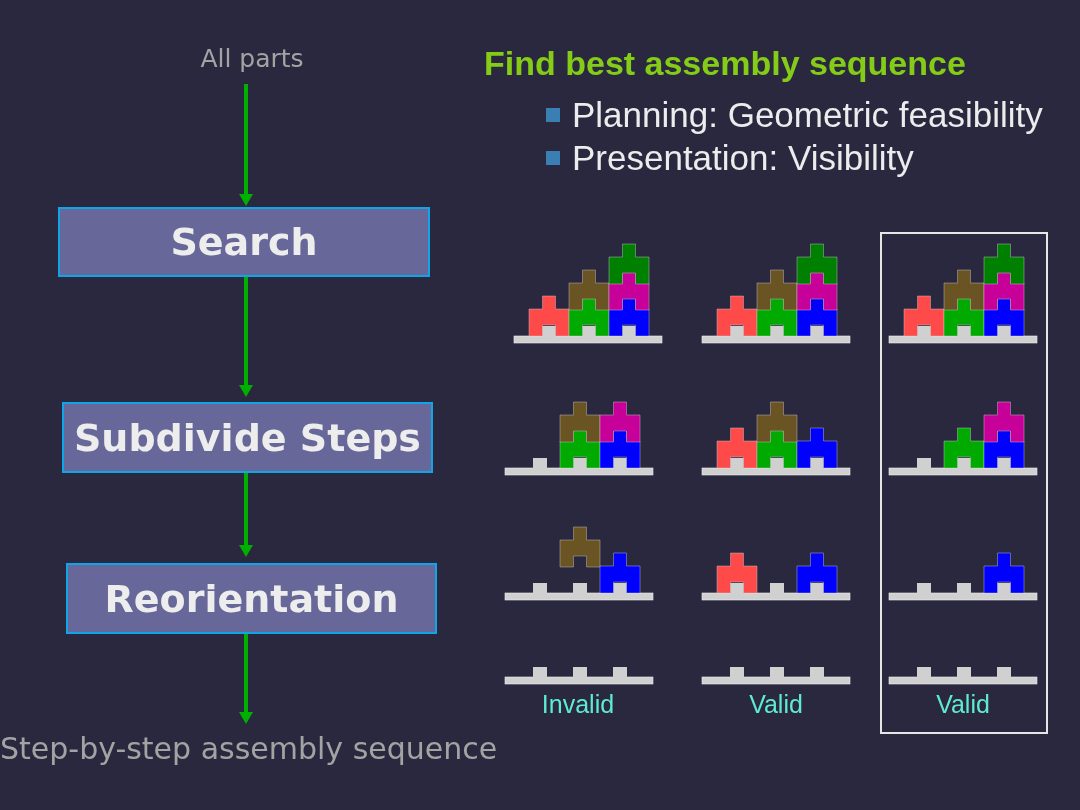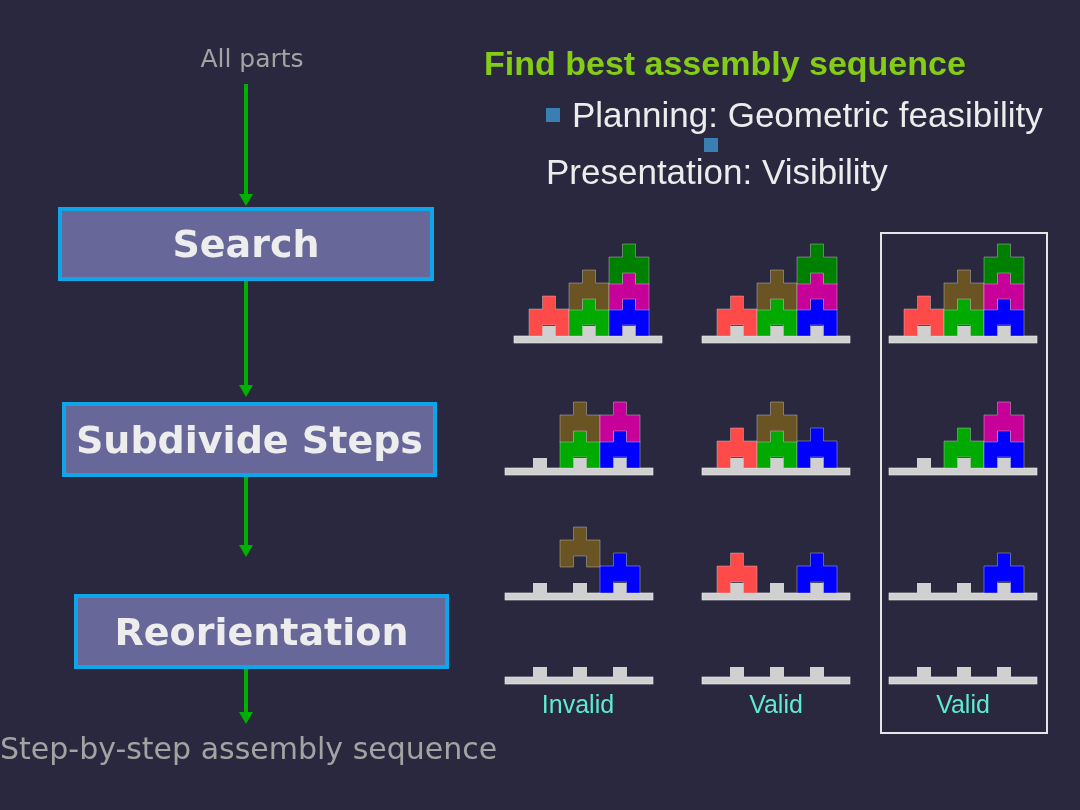--- a/index.html
+++ b/index.html
@@ -9,40 +9,40 @@
     position:relative;
     font-family:"DejaVu Sans", sans-serif;
   }
   .label-gold {
     position:absolute; color:#a3a3a3; font-weight:normal;
     font-family:"DejaVu Sans", sans-serif; white-space:nowrap;
   }
   #all-parts { left:0; width:504px; top:44px; text-align:center; font-size:25px; }
   #final-label { left:0; width:494px; top:731px; text-align:center; font-size:30px; }
   .stage {
-    position:absolute; background:#676799; border:4px solid #0ea5e9;
+    position:absolute; background:#676799; border:2px solid #0ea5e9;
     color:#ededed; font-weight:bold; font-size:38px; text-align:center;
     display:flex; align-items:center; justify-content:center;
     font-family:"DejaVu Sans", sans-serif;
   }
   #stage-search { left:58px; top:207px; width:368px; height:66px; }
   #stage-subdivide { left:62px; top:402px; width:367px; height:67px; }
-  #stage-reorient { left:74px; top:563px; width:367px; height:67px;margin-top:31px; }
+  #stage-reorient { left:66px; top:563px; width:367px; height:67px; }
   #title {
     position:absolute; left:484px; top:44px; color:#84cc16;
     font-family:"Liberation Sans", sans-serif; font-weight:bold; font-size:34px; white-space:nowrap;
   }
   .bullet {
     position:absolute; left:546px; color:#ececec;
     font-family:"Liberation Sans", sans-serif; font-size:35px; white-space:nowrap;
     display:flex; align-items:center;
   }
   .bullet .sq { width:14px; height:14px; background:#3a7fb3; margin-right:12px; display:inline-block; }
   #bullet-0 { top:95px; }
-  #bullet-1 { top:138px;flex-direction:column; }
+  #bullet-1 { top:138px; }
   #select-box {
     position:absolute; left:880px; top:232px; width:168px; height:502px;
     border:2px solid #e6e6e6; box-sizing:border-box;
   }
   .col-label {
     position:absolute; top:690px; width:160px; text-align:center; color:#5eead4;
     font-family:"Liberation Sans", sans-serif; font-size:25px;
   }
   #diagram-svg { position:absolute; left:0; top:0; }
 </style>

